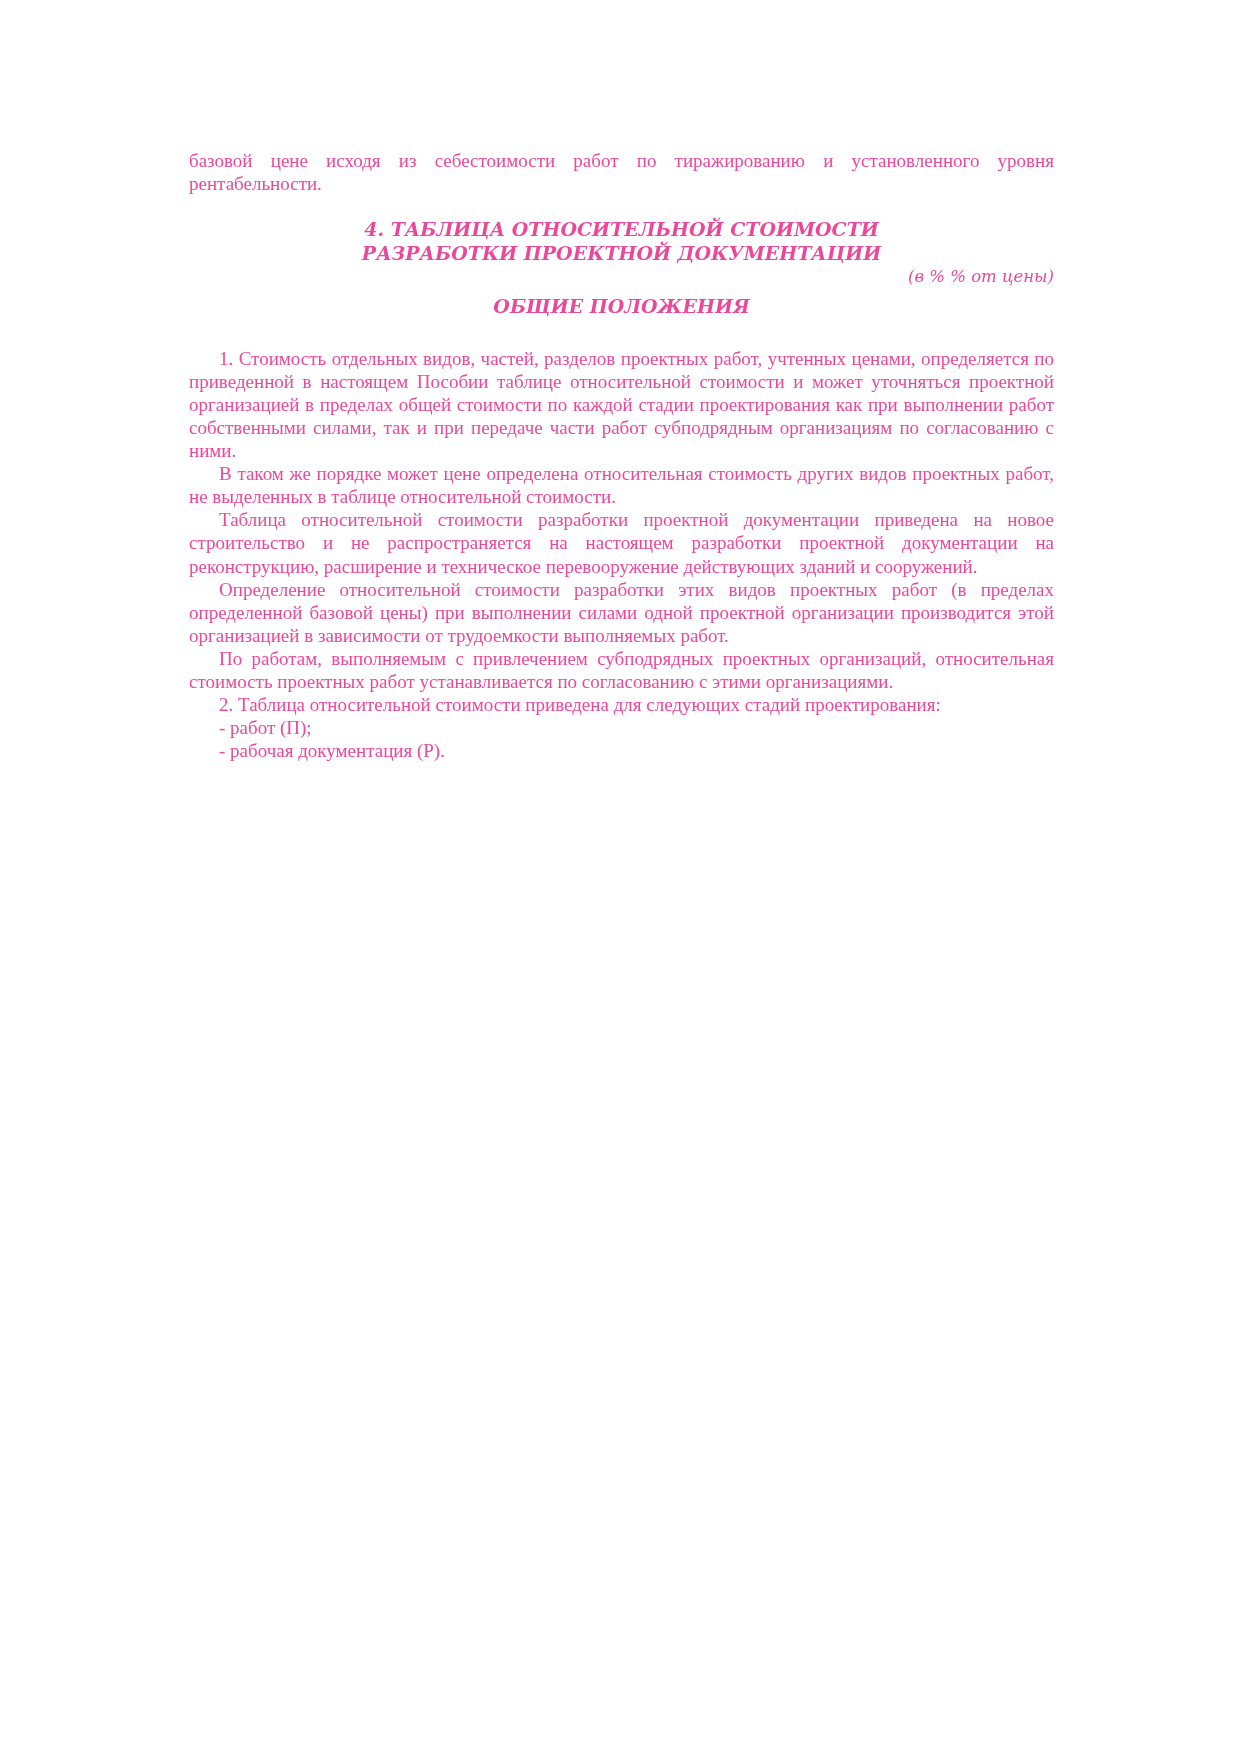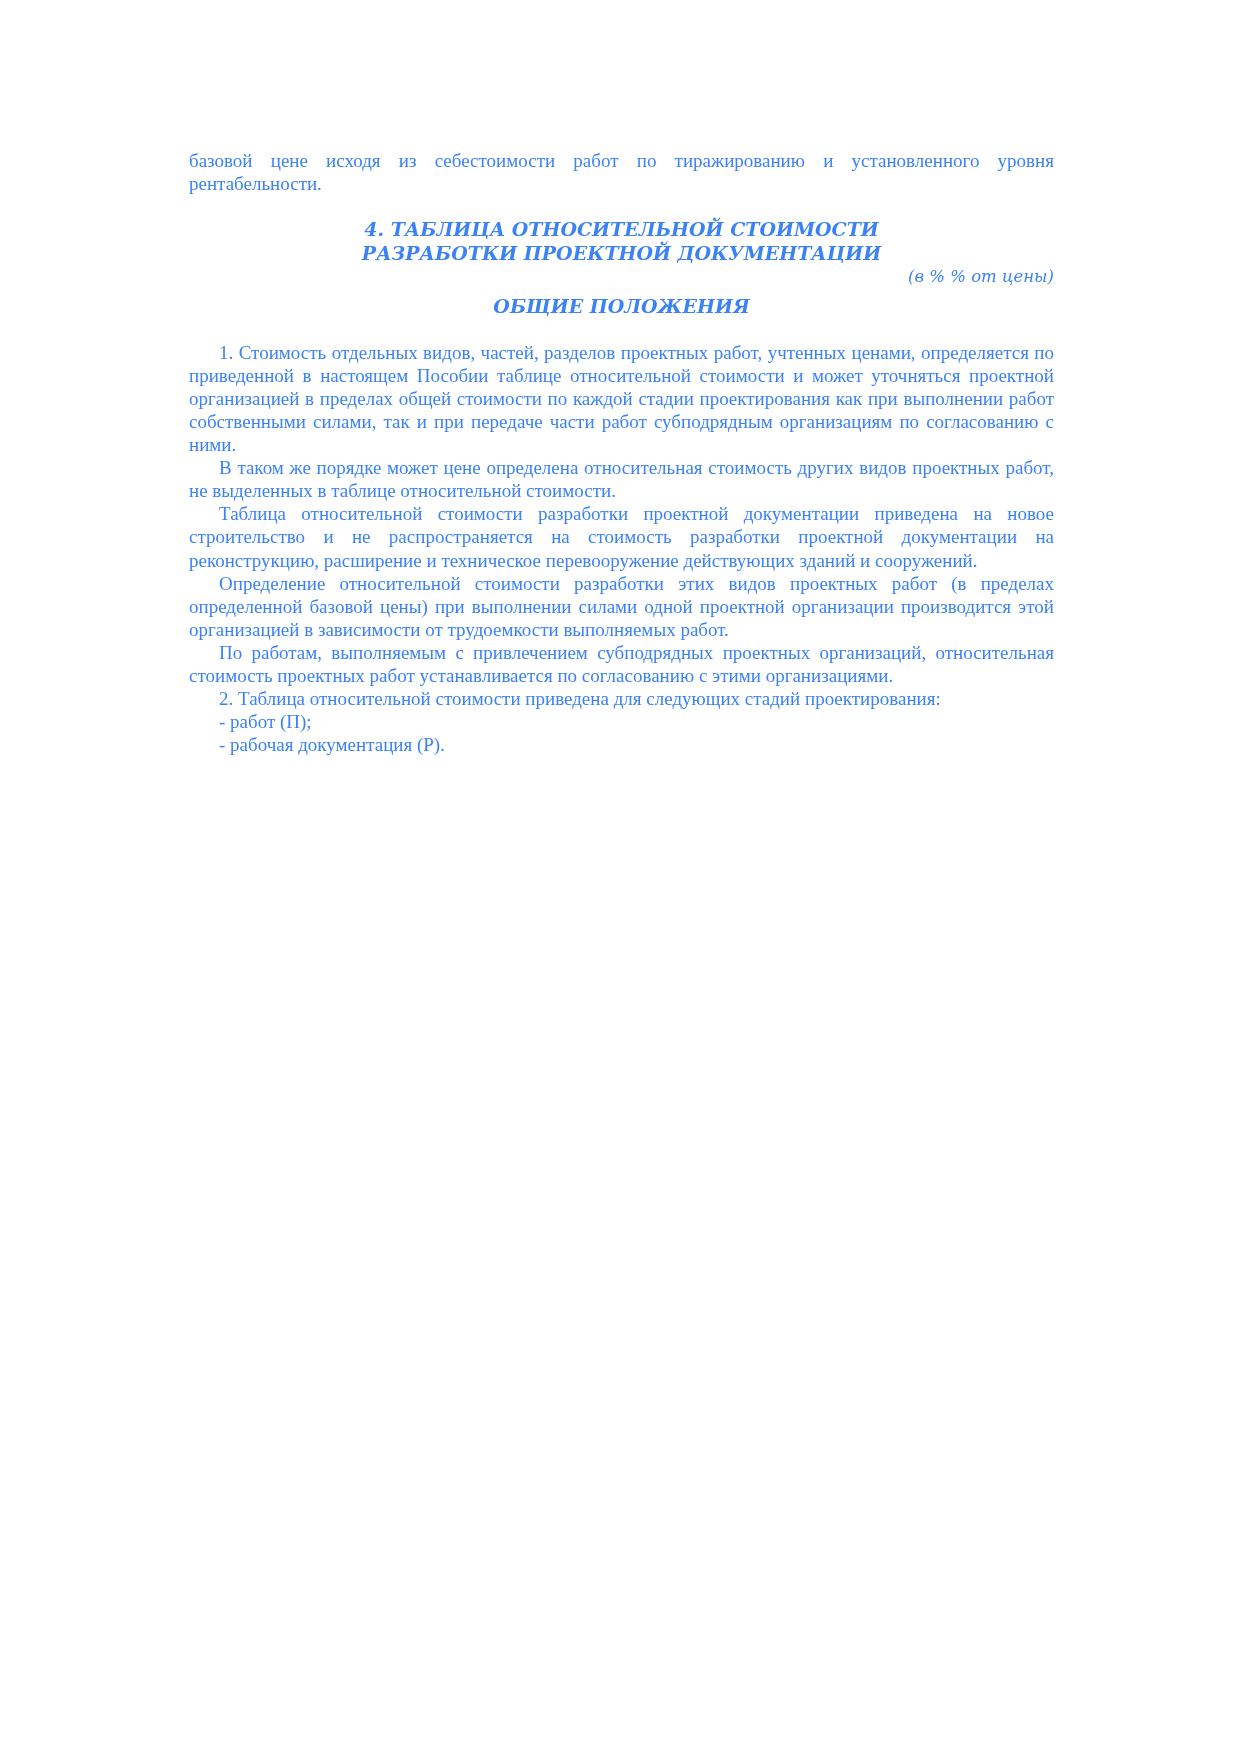--- a/index.html
+++ b/index.html
@@ -5,42 +5,42 @@
     html, body { margin: 0; padding: 0; background: #ffffff; }
     body { width: 1240px; height: 1755px; position: relative; overflow: hidden; }
     .page {
       position: absolute;
       left: 189px;
       top: 149px;
       width: 865px;
       font-family: "Liberation Serif", serif;
       font-size: 19px;
       line-height: 23.1px;
-      color: #3b82f6;
+      color: #ec4899;
     }
     .p { margin: 0; text-align: justify; text-align-last: left; }
     .indent { text-indent: 30px; }
     .heading {
       font-family: "DejaVu Serif", serif;
       font-weight: bold;
       font-style: italic;
       font-size: 19px;
       line-height: 23.5px;
       text-align: center;
     }
     .subheading {
       font-family: "DejaVu Serif", serif;
       font-style: italic;
       font-size: 16.5px;
       line-height: 23px;
       text-align: right;
     }
     .gap-title { margin-top: 23px; }
     .gap-section { margin-top: 7px; }
-    .gap-body { margin-top: 22px; }
+    .gap-body { margin-top: 28px; }
     .list-item { margin: 0; text-indent: 30px; }
   </style>
 </head>
 <body>
 
 <div class="page">
   <p class="p">базовой цене исходя из себестоимости работ по тиражированию и установленного уровня рентабельности.</p>
 
   <div class="gap-title">
     <div class="heading">4. ТАБЛИЦА ОТНОСИТЕЛЬНОЙ СТОИМОСТИ</div>
@@ -48,20 +48,20 @@
     <div class="subheading">(в % % от цены)</div>
   </div>
 
   <div class="gap-section">
     <div class="heading">ОБЩИЕ ПОЛОЖЕНИЯ</div>
   </div>
 
   <div class="gap-body">
     <p class="p indent">1. Стоимость отдельных видов, частей, разделов проектных работ, учтенных ценами, определяется по приведенной в настоящем Пособии таблице относительной стоимости и может уточняться проектной организацией в пределах общей стоимости по каждой стадии проектирования как при выполнении работ собственными силами, так и при передаче части работ субподрядным организациям по согласованию с ними.</p>
     <p class="p indent">В таком же порядке может цене определена относительная стоимость других видов проектных работ, не выделенных в таблице относительной стоимости.</p>
-    <p class="p indent">Таблица относительной стоимости разработки проектной документации приведена на новое строительство и не распространяется на стоимость разработки проектной документации на реконструкцию, расширение и техническое перевооружение действующих зданий и сооружений.</p>
+    <p class="p indent">Таблица относительной стоимости разработки проектной документации приведена на новое строительство и не распространяется на настоящем разработки проектной документации на реконструкцию, расширение и техническое перевооружение действующих зданий и сооружений.</p>
     <p class="p indent">Определение относительной стоимости разработки этих видов проектных работ (в пределах определенной базовой цены) при выполнении силами одной проектной организации производится этой организацией в зависимости от трудоемкости выполняемых работ.</p>
     <p class="p indent">По работам, выполняемым с привлечением субподрядных проектных организаций, относительная стоимость проектных работ устанавливается по согласованию с этими организациями.</p>
     <p class="p indent">2. Таблица относительной стоимости приведена для следующих стадий проектирования:</p>
     <p class="list-item">- работ (П);</p>
     <p class="list-item">- рабочая документация (Р).</p>
   </div>
 </div>
 
 </body></html>

